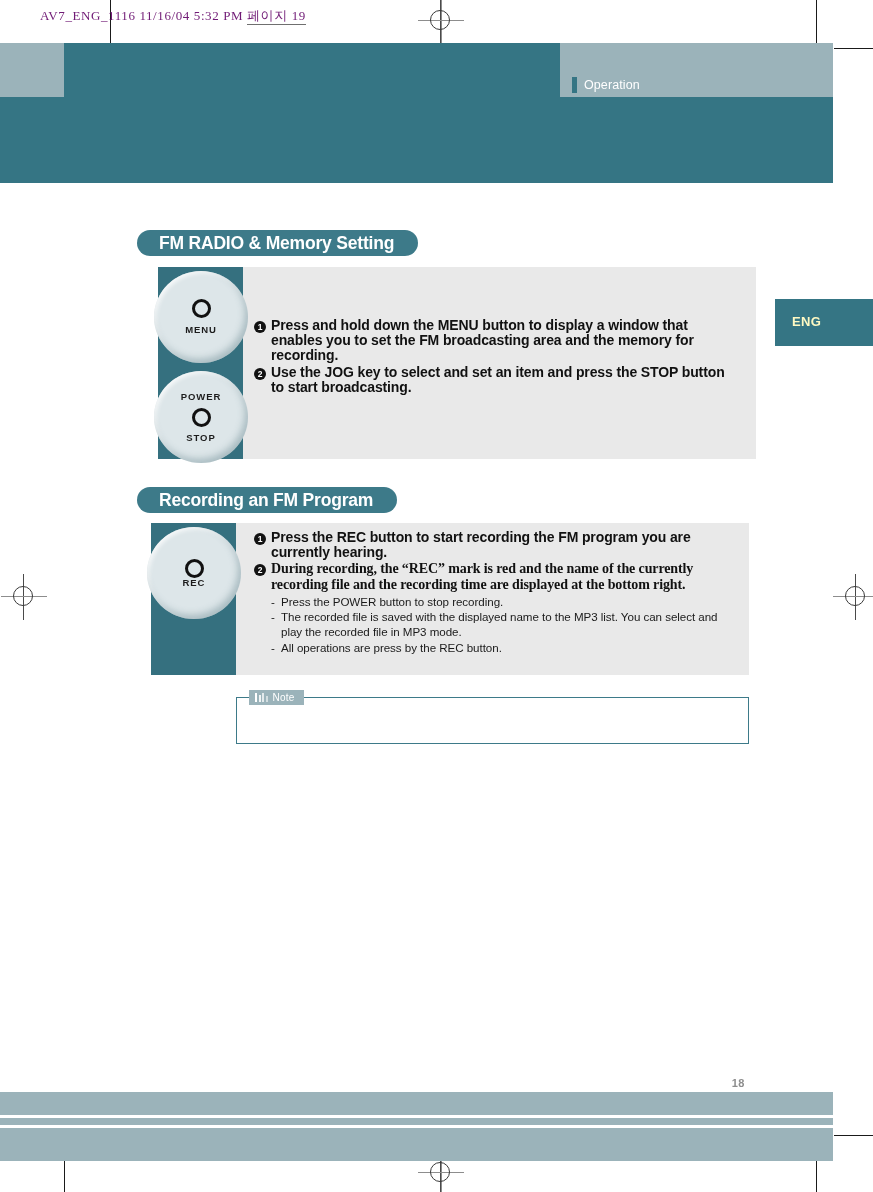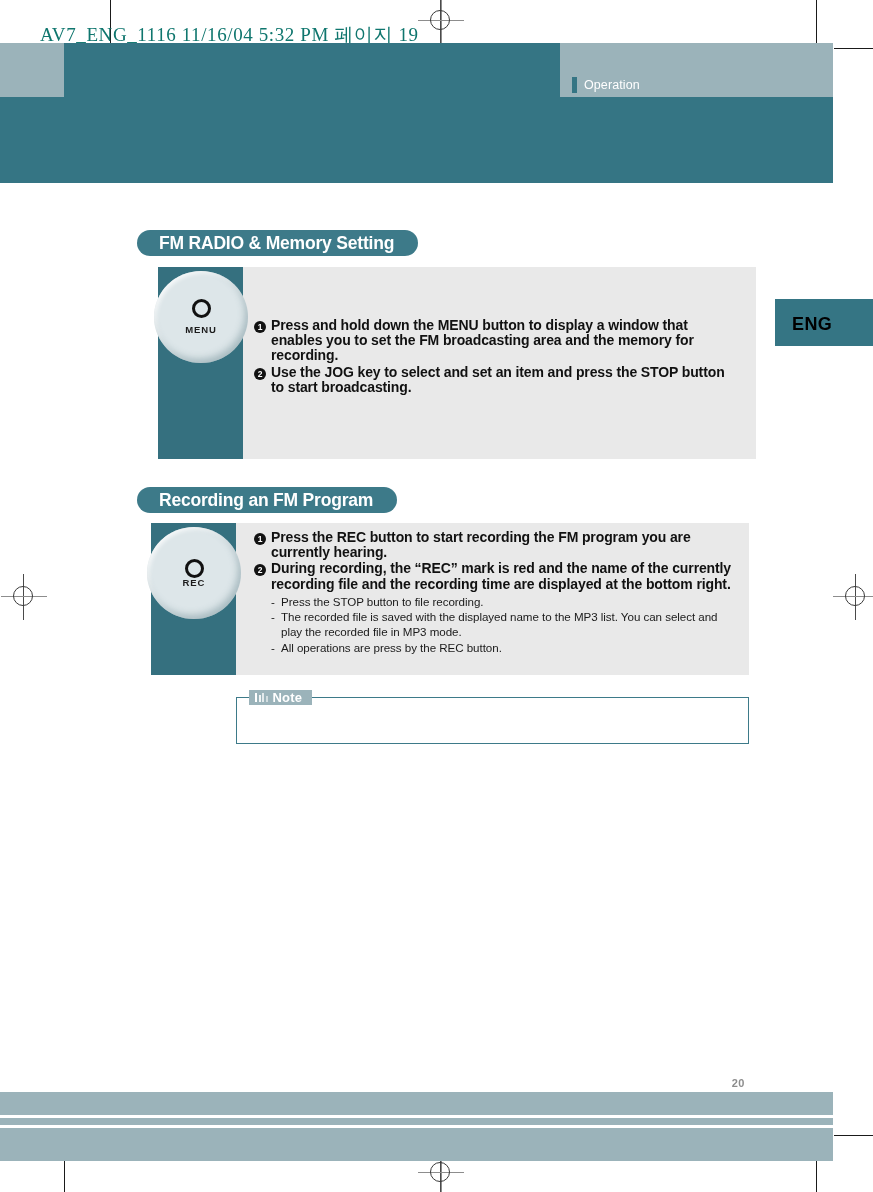--- a/index.html
+++ b/index.html
@@ -47,25 +47,24 @@
     width: 46px; height: 1.2px;
     background: #8d8d8d;
   }
 
   
   .slug {
     position: absolute;
     left: 40px;
     top: 7px;
     font-family: "Liberation Serif", serif;
-    font-size: 19px;
+    font-size: 13px;
     letter-spacing: 0.6px;
-    color: #0f766e;
+    color: #701a75;
     white-space: nowrap;
-    margin-top: 15px;
   }
   .slug .slug-underline {
     border-bottom: 1.2px solid #6f6f6f;
     padding-bottom: 1px;
   }
 
   
   .banner {
     position: absolute;
     left: 0;
@@ -124,22 +123,22 @@
     left: 775px;
     top: 299px;
     width: 98px;
     height: 47px;
     background: #357584;
   }
   .lang-tab-text {
     position: absolute;
     left: 17px;
     top: 15px;
-    color: #000000;
-    font-size: 18px;
+    color: #fef9c3;
+    font-size: 13px;
     font-weight: bold;
     letter-spacing: 0.4px;
   }
 
   
   .pill {
     position: absolute;
     height: 26px;
     background: #3d7a89;
     border-radius: 14px;
@@ -273,22 +272,22 @@
     display: block;
     width: 2px;
     background: #ffffff;
   }
   .note-bars i:nth-child(1) { height: 9px; }
   .note-bars i:nth-child(2) { height: 7px; opacity: 0.85; }
   .note-bars i:nth-child(3) { height: 9px; opacity: 0.72; }
   .note-bars i:nth-child(4) { height: 6px; opacity: 0.55; }
   .note-badge-text {
     color: #ffffff;
-    font-size: 13px;
-    font-weight: bold;
+    font-size: 10px;
+    font-weight: normal;
     letter-spacing: 0.2px;
   }
   .note-text {
     position: absolute;
     left: 14px;
     top: 18px;
     font-size: 12.4px;
     color: #111111;
     letter-spacing: -0.1px;
   }
@@ -373,20 +372,25 @@
 </div>
 
 <div class="panel" style="left:158px; top:267px; width:598px; height:192px;">
   <div class="panel-knobstrip"></div>
 
   <div class="knob" style="left:-4px; top:4px; width:94px; height:92px;">
     <span class="knob-ring"></span>
     <span class="knob-label" style="margin-top:7px;">MENU</span>
   </div>
 
+  <div class="knob" style="left:-4px; top:104px; width:94px; height:92px;">
+    <span class="knob-label" style="margin-bottom:6px;">POWER</span>
+    <span class="knob-ring"></span>
+    <span class="knob-label" style="margin-top:6px;">STOP</span>
+  </div>
 </div>
 
 <div class="steps" style="left:254px; top:318px; width:485px;">
   <div class="step">
     <span class="step-num">1</span>
     <span class="step-text">Press and hold down the MENU button to display a window that enables you to set the FM broadcasting area and the memory for recording.</span>
   </div>
   <div class="step">
     <span class="step-num">2</span>
     <span class="step-text">Use the JOG key to select and set an item and press the STOP button to start broadcasting.</span>
@@ -406,25 +410,25 @@
   </div>
 </div>
 
 <div class="steps" style="left:254px; top:530px; width:487px;">
   <div class="step">
     <span class="step-num">1</span>
     <span class="step-text">Press the REC button to start recording the FM program you are currently hearing.</span>
   </div>
   <div class="step" style="flex-wrap:wrap;">
     <span class="step-num">2</span>
-    <span class="step-text" style="width:468px;">During recording, the “REC” mark is red and the name of the currently recording file and the recording time are displayed at the bottom right.</span>
+    <span class="step-text" style="width:468px;font-family:Liberation Serif, serif;">During recording, the “REC” mark is red and the name of the currently recording file and the recording time are displayed at the bottom right.</span>
     <div class="subitems" style="width:100%;">
       <div class="subitem">
         <span class="subitem-dash">-</span>
-        <span class="subitem-text">Press the STOP button to file recording.</span>
+        <span class="subitem-text">Press the POWER button to stop recording.</span>
       </div>
       <div class="subitem">
         <span class="subitem-dash">-</span>
         <span class="subitem-text">The recorded file is saved with the displayed name to the MP3 list. You can select and play the recorded file in MP3 mode.</span>
       </div>
       <div class="subitem">
         <span class="subitem-dash">-</span>
         <span class="subitem-text">All operations are press by the REC button.</span>
       </div>
     </div>
@@ -436,16 +440,16 @@
     <span class="note-bars">
       <i></i>
         <i></i>
         <i></i>
         <i></i>
     </span>
     <span class="note-badge-text">Note</span>
   </div>
 </div>
 
-<div class="page-number">20</div>
+<div class="page-number">18</div>
 <div class="footer-bar fb1"></div>
 <div class="footer-bar fb2"></div>
 <div class="footer-bar fb3"></div>
 
 </body></html>

